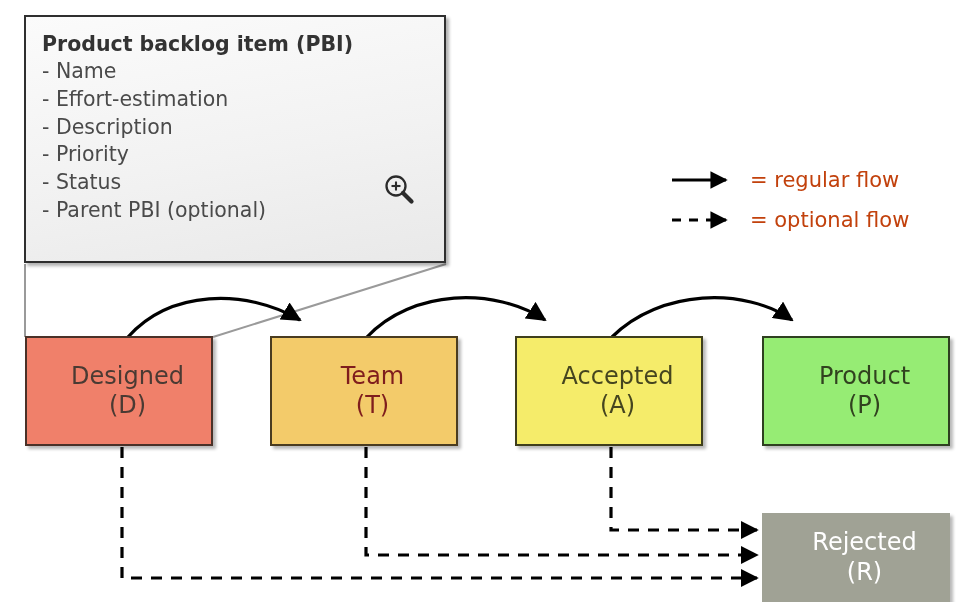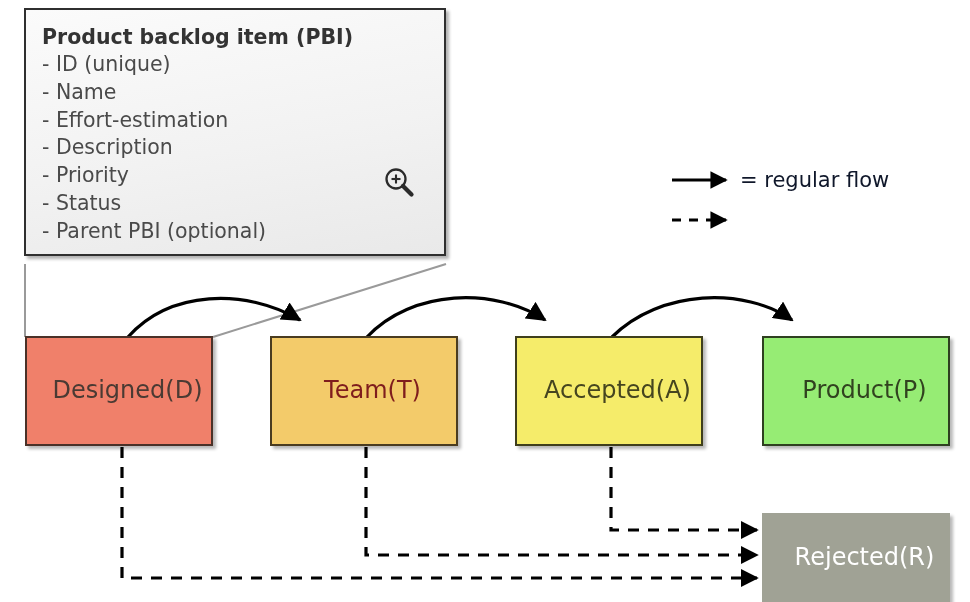--- a/index.html
+++ b/index.html
@@ -23,21 +23,21 @@
     top: 0;
     width: 970px;
     height: 602px;
     pointer-events: none;
   }
 
   
   .pbi-box {
     position: absolute;
     left: 24px;
-    top: 8px;
+    top: 15px;
     width: 422px;
     height: 248px;
     box-sizing: border-box;
     border: 2px solid #2f2f2f;
     background: linear-gradient(170deg, #fbfbfb 0%, #f2f2f2 55%, #e9e9e9 100%);
     box-shadow: 3px 3px 3px rgba(0,0,0,0.30);
     padding: 14px 16px 0 16px;
   }
   .pbi-title {
     font-size: 20.5px;
@@ -65,20 +65,21 @@
     height: 34px;
   }
 
   
   .state {
     position: absolute;
     box-sizing: border-box;
     border: 2px solid;
     box-shadow: 3px 3px 3px rgba(0,0,0,0.28);
     display: flex;
+    flex-direction: column;
     align-items: center;
     justify-content: center;
     line-height: 1.22;
     font-size: 24px;
     padding-left: 17px;
   }
   .state .ln { display: block; white-space: nowrap; }
 
   #state-designed { left: 25px;  top: 336px; width: 188px; height: 110px;
       background: #f0806a; border-color: #4a3128; color: #4a3a33; }
@@ -99,21 +100,22 @@
     width: 290px;
   }
   .legend-row {
     display: flex;
     align-items: center;
     height: 40px;
   }
   .legend-glyph { width: 72px; height: 20px; flex: 0 0 72px; }
   .legend-label {
     font-size: 21px;
-    color: #0f172a;
+    color: #c2410c;
+    margin-left: 10px;
     white-space: nowrap;
   }
 </style>
 </head>
 <body>
 
 <div id="canvas">
 
   <svg id="edges" viewBox="0 0 970 602" width="970" height="602">
     <defs>
@@ -149,21 +151,20 @@
       <line x1="672" y1="180" x2="726" y2="180" stroke="#000000" stroke-width="3.2" marker-end="url(#arrowLegend)"></line>
     </g>
     <g>
       <line x1="672" y1="220" x2="726" y2="220" stroke="#000000" stroke-width="3.2" stroke-dasharray="9 8" marker-end="url(#arrowLegend)"></line>
     </g>
   </svg>
 
   <div class="pbi-box">
     <div class="pbi-title">Product backlog item (PBI)</div>
     <ul class="pbi-list">
-      <li>- ID (unique)</li>
       <li>- Name</li>
       <li>- Effort-estimation</li>
       <li>- Description</li>
       <li>- Priority</li>
       <li>- Status</li>
       <li>- Parent PBI (optional)</li>
     </ul>
     <svg class="magnifier" viewBox="0 0 34 34">
       <circle cx="14" cy="14" r="9.5" fill="none" stroke="#2b2b2b" stroke-width="2.3"></circle>
       <line x1="14" y1="9.5" x2="14" y2="18.5" stroke="#2b2b2b" stroke-width="2.1"></line>
@@ -195,15 +196,19 @@
   <div class="state" id="state-rejected">
     <span class="ln">Rejected</span>
     <span class="ln">(R)</span>
   </div>
 
   <div class="legend">
     <div class="legend-row">
       <span class="legend-glyph"></span>
       <span class="legend-label">= regular flow</span>
     </div>
+    <div class="legend-row">
+      <span class="legend-glyph"></span>
+      <span class="legend-label">= optional flow</span>
+    </div>
   </div>
 
 </div>
 
 </body></html>

